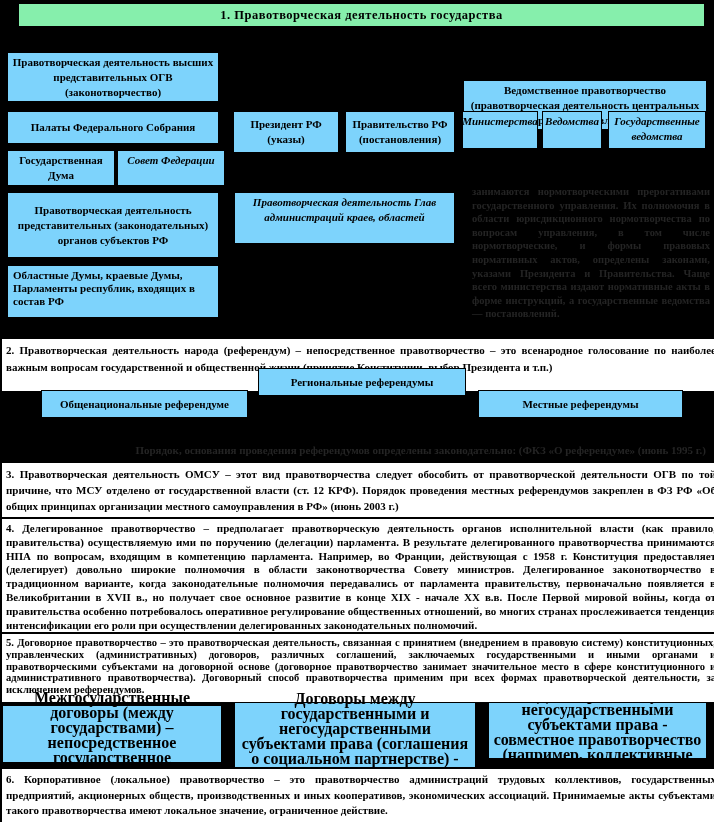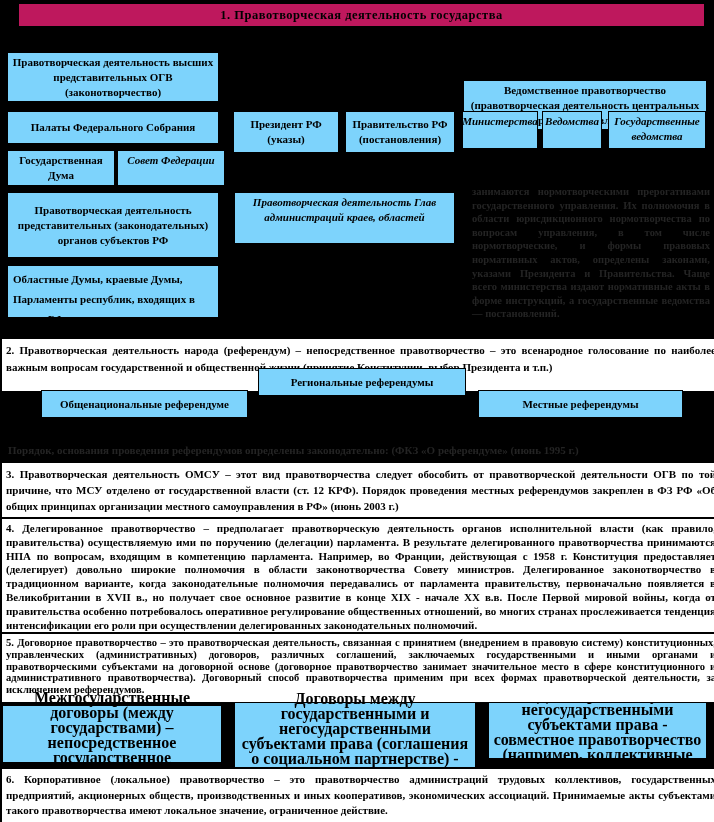--- a/index.html
+++ b/index.html
@@ -35,28 +35,29 @@
     border:2px solid #000;
     box-sizing:content-box;
     font-size:11px;
     text-align:justify;
     padding:3px 4px;
     overflow:hidden;
   }
   .title-box{
     position:absolute;
     left:18px;top:3px;width:687px;height:24px;
-    background:#be185d;border:1px solid #000;box-sizing:border-box;
+    background:#86efac;border:1px solid #000;box-sizing:border-box;
     display:flex;align-items:center;justify-content:center;
     font-size:12.5px;letter-spacing:.5px;
   }
   .faint{
     position:absolute;
     color:#242424;
     font-size:10.5px;
+    text-align:right;
   }
   .lh17{line-height:17px;}
   .lh16{line-height:16px;}
   .lh14{line-height:13.8px;}
   .lh12{line-height:11.8px;font-size:10.6px;}
   .lh15{line-height:15.5px;}
   .treaty{font-size:16px;line-height:15px;align-items:center;padding-top:3px;}
   .clip{overflow:hidden;}
 </style>
 </head>
@@ -103,21 +104,21 @@
 
   <div class="box" style="left:7px;top:192px;width:212px;height:66px;">
     <span>Правотворческая деятельность представительных (законодательных)  органов субъектов РФ</span>
   </div>
   <div class="box top" style="left:234px;top:192px;width:221px;height:52px;text-align:center;">
     <span>Правотворческая деятельность  Глав администраций краев, областей</span>
   </div>
 
   <div class="faint" style="left:472px;top:185px;width:238px;height:150px;line-height:13.6px;text-align:justify;">занимаются нормотворческими прерогативами государственного управления. Их полномочия в области юрисдикционного нормотворчества по вопросам управления, в том числе нормотворческие, и формы правовых нормативных актов, определены законами, указами Президента и Правительства. Чаще всего министерства издают нормативные акты в форме инструкций, а государственные ведомства — постановлений.</div>
 
-  <div class="box leftalign" style="left:7px;top:265px;width:212px;height:53px;line-height:20px;">
+  <div class="box leftalign" style="left:7px;top:265px;width:212px;height:53px;line-height:13px;">
     <span>Областные  Думы, краевые Думы, Парламенты республик, входящих  в состав РФ</span>
   </div>
 
   <div class="band lh17" style="top:337px;height:46px;">2.  Правотворческая деятельность народа (референдум) – непосредственное правотворчество – это всенародное голосование по наиболее важным вопросам государственной и общественной жизни (принятие Конституции, выбор Президента и т.п.)</div>
 
   <div class="box" style="left:41px;top:390px;width:207px;height:28px;">
     <span>Общенациональные референдуме</span>
   </div>
   <div class="box" style="left:258px;top:368px;width:208px;height:28px;">
     <span>Региональные референдумы</span>

